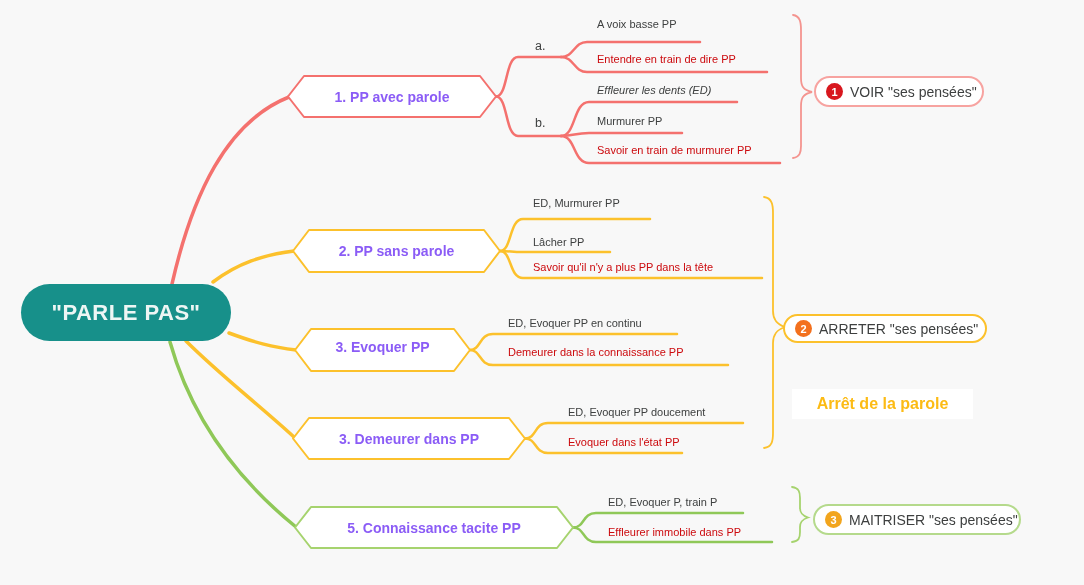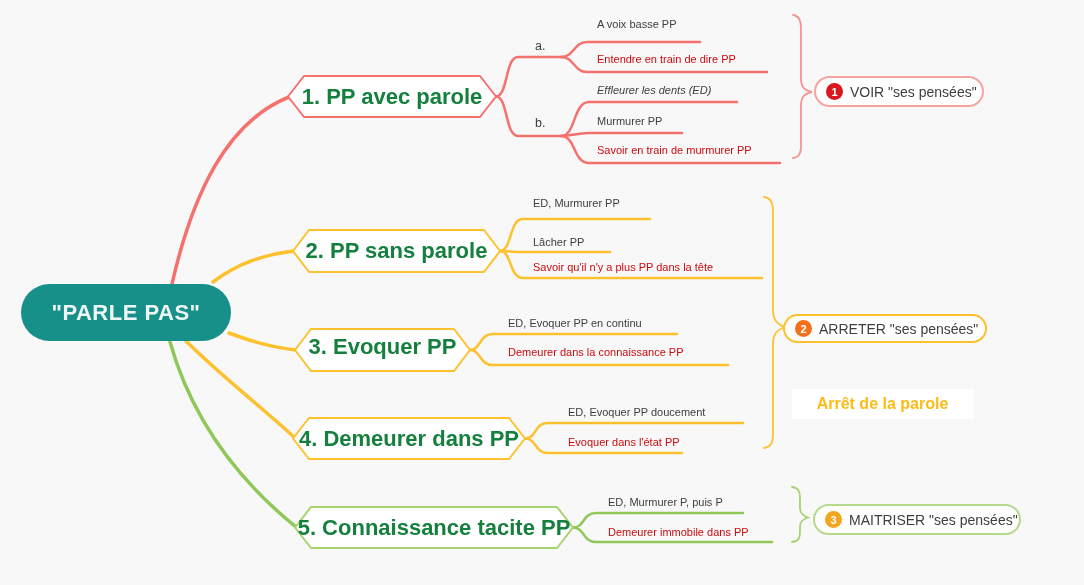--- a/index.html
+++ b/index.html
@@ -10,21 +10,21 @@
   }
   .wires{position:absolute; left:0; top:0;}
   .center-node{
     position:absolute; left:21px; top:284px; width:210px; height:57px;
     background:#17908a; border-radius:29px;
     display:flex; align-items:center; justify-content:center;
     color:#edf6f4; font-size:22px; font-weight:bold; letter-spacing:.5px;
   }
   .hex-label{
     position:absolute; display:flex; align-items:center; justify-content:center;
-    font-size:22px; font-weight:bold; color:#15803d; white-space:nowrap;text-align:center;
+    font-size:14px; font-weight:bold; color:#8b5cf6; white-space:nowrap;text-align:center;
   }
   .leaf{
     position:absolute; font-size:11px; line-height:14px;
     color:#3e4040; white-space:nowrap;
   }
   .leaf.red{color:#cc0a0e;}
   .sub-label{position:absolute; font-size:12.5px; color:#3e4040;}
   .pill{
     position:absolute; box-sizing:border-box; background:#fff;
     border:2px solid #ccc; border-radius:16px;
@@ -105,21 +105,21 @@
     </g>
   </svg>
 
   <div class="center-node">
     <span>"PARLE PAS"</span>
   </div>
 
   <div class="hex-label" style="left:288px;top:76px;width:208px;height:41px;">1. PP avec parole</div>
   <div class="hex-label" style="left:293px;top:230px;width:207px;height:42px;">2. PP sans parole</div>
   <div class="hex-label" style="left:295px;top:329px;width:175px;height:36px;">3. Evoquer PP</div>
-  <div class="hex-label" style="left:293px;top:418px;width:232px;height:41px;">4. Demeurer dans PP</div>
+  <div class="hex-label" style="left:293px;top:418px;width:232px;height:41px;">3. Demeurer dans PP</div>
   <div class="hex-label" style="left:295px;top:507px;width:278px;height:41px;">5. Connaissance tacite PP</div>
 
   <div class="sub-label" style="left:535px;top:39px;">a.</div>
   <div class="sub-label" style="left:535px;top:116px;">b.</div>
 
   <div class="leaf" style="left:597px;top:17px;">A voix basse PP</div>
   <div class="leaf red" style="left:597px;top:52px;">Entendre en train de dire PP</div>
   <div class="leaf" style="left:597px;top:83px;font-style:italic;">Effleurer les dents (ED)</div>
   <div class="leaf" style="left:597px;top:114px;">Murmurer PP</div>
   <div class="leaf red" style="left:597px;top:143px;">Savoir en train de murmurer PP</div>
@@ -127,22 +127,22 @@
   <div class="leaf" style="left:533px;top:196px;">ED, Murmurer PP</div>
   <div class="leaf" style="left:533px;top:235px;">Lâcher PP</div>
   <div class="leaf red" style="left:533px;top:260px;">Savoir qu'il n'y a plus PP dans la tête</div>
 
   <div class="leaf" style="left:508px;top:316px;">ED, Evoquer PP en continu</div>
   <div class="leaf red" style="left:508px;top:345px;">Demeurer dans la connaissance PP</div>
 
   <div class="leaf" style="left:568px;top:405px;">ED, Evoquer PP doucement</div>
   <div class="leaf red" style="left:568px;top:435px;">Evoquer dans l'état PP</div>
 
-  <div class="leaf" style="left:608px;top:495px;">ED, Murmurer P, puis P</div>
-  <div class="leaf red" style="left:608px;top:525px;">Demeurer immobile dans PP</div>
+  <div class="leaf" style="left:608px;top:495px;">ED, Evoquer P, train P</div>
+  <div class="leaf red" style="left:608px;top:525px;">Effleurer immobile dans PP</div>
 
   <div class="pill pill-1">
     <span class="badge badge-1">1</span>
     <span class="pill-label">VOIR "ses pensées"</span>
   </div>
   <div class="pill pill-2">
     <span class="badge badge-2">2</span>
     <span class="pill-label">ARRETER "ses pensées"</span>
   </div>
   <div class="pill pill-3">

